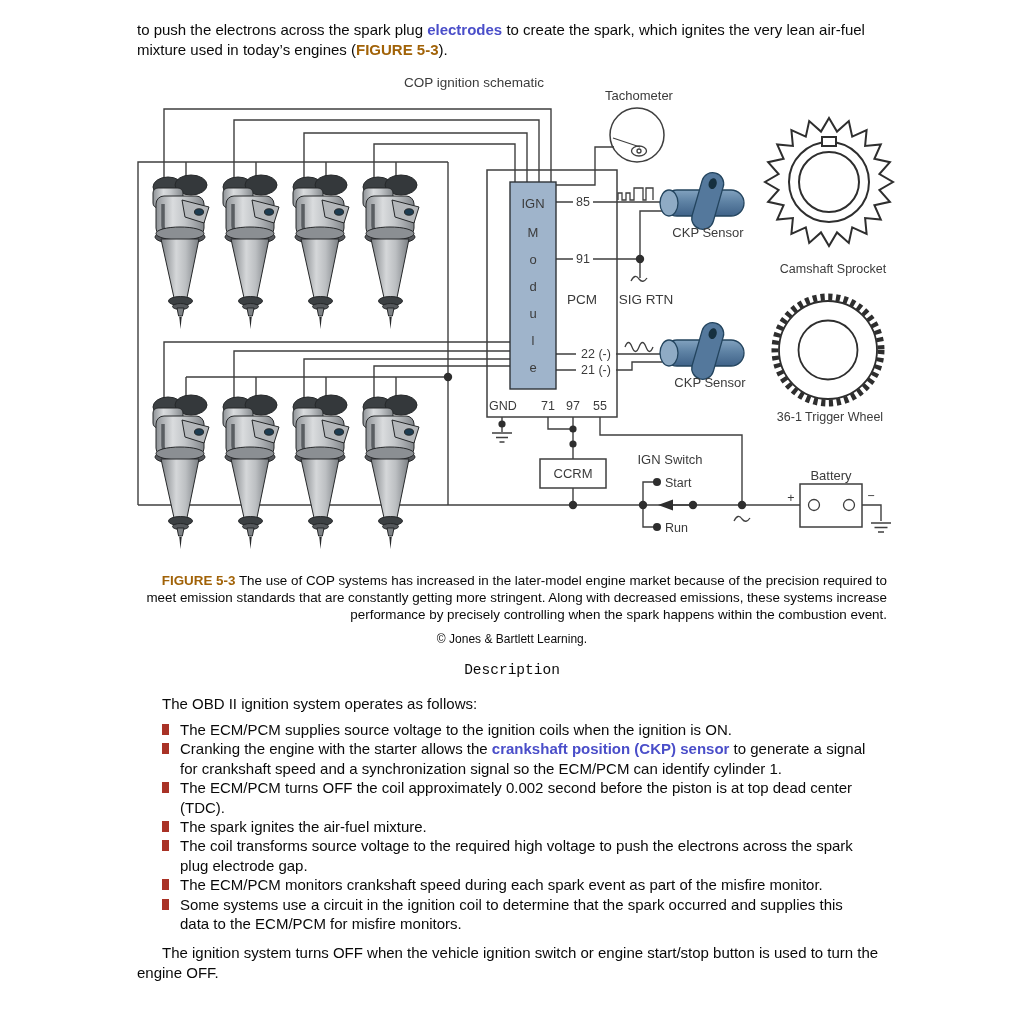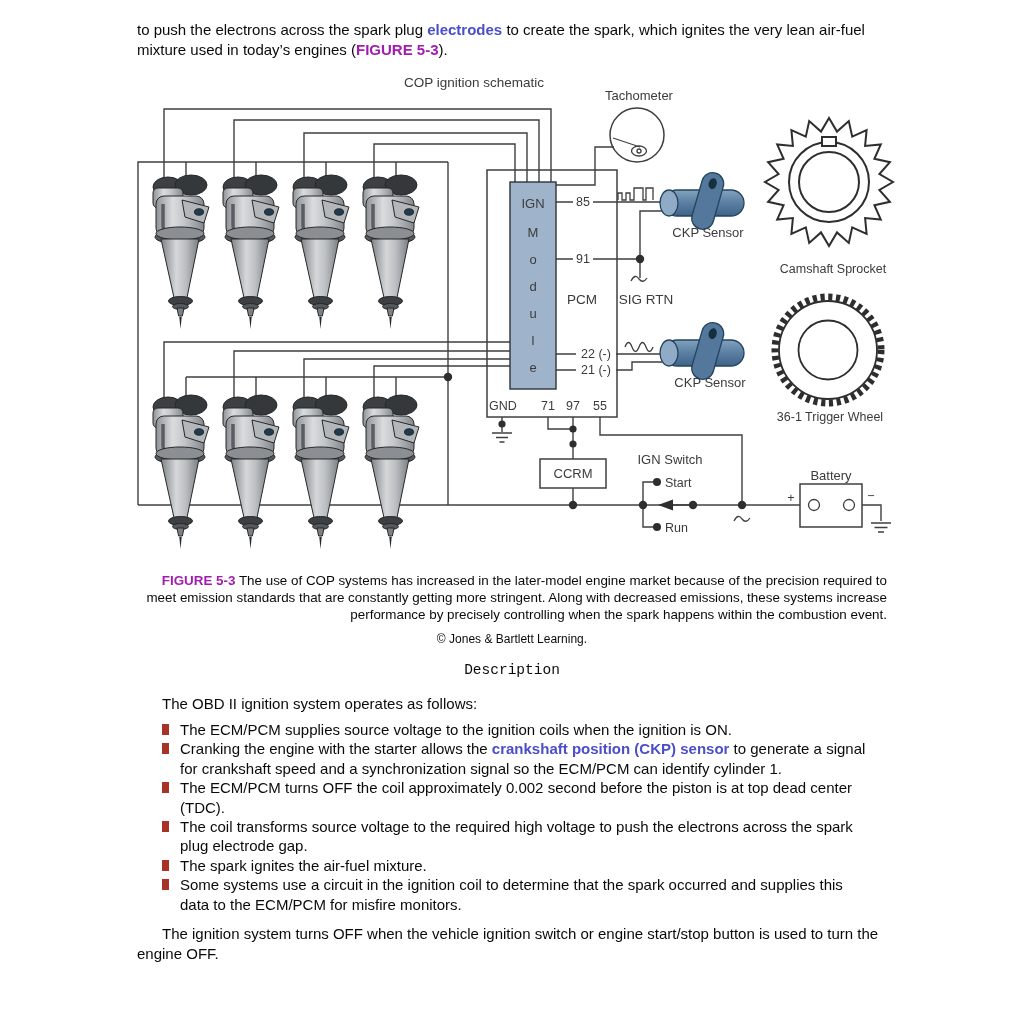--- a/index.html
+++ b/index.html
@@ -1,21 +1,21 @@
 <!DOCTYPE html>
 <html><head>
 <meta charset="utf-8">
 <style>
   html,body{margin:0;padding:0;background:#ffffff;}
   body{width:1024px;height:1024px;font-family:"Liberation Sans",sans-serif;color:#0a0a0a;overflow:hidden;}
   .page{padding:20px 137px 10px 137px;}
   p{margin:0;}
   .body-text{font-size:15px;line-height:20px;}
   .term-link{color:#4a4ec9;font-weight:bold;}
-  .fig-ref{color:#a21caf;font-weight:bold;}
+  .fig-ref{color:#a16207;font-weight:bold;}
   .figure-wrap{margin:14px 0 0 -7px;width:782px;}
   svg text{font-family:"Liberation Sans",sans-serif;fill:#3b3b3b;}
   .caption{font-size:13.4px;line-height:17px;text-align:right;margin-top:18px;}
   .credit{font-size:12px;text-align:center;margin-top:9px;}
   .desc-heading{font-size:14.5px;text-align:center;margin-top:16px;font-family:Liberation Mono, monospace;}
   .desc-intro{margin-top:16px;text-indent:25px;}
   ul.bullets{list-style:none;margin:6px 14px 0 25px;padding:0;}
   ul.bullets li{position:relative;padding-left:18px;font-size:15px;line-height:19.4px;margin:0;}
   ul.bullets li .marker{position:absolute;left:0;top:4px;width:7px;height:11px;background:#a93226;}
   .closing{margin-top:10px;text-indent:25px;}
@@ -238,20 +238,21 @@
   <p class="credit">© Jones &amp; Bartlett Learning.</p>
 
   <p class="desc-heading">Description</p>
 
   <p class="body-text desc-intro">The OBD II ignition system operates as follows:</p>
 
   <ul class="bullets">
       <li><span class="marker"></span><span>The ECM/PCM supplies source voltage to the ignition coils when the ignition is ON.</span></li>
       <li><span class="marker"></span><span>Cranking the engine with the starter allows the </span><span class="term-link">crankshaft position (CKP) sensor</span><span> to generate a signal for crankshaft speed and a synchronization signal so the ECM/PCM can identify cylinder 1.</span></li>
       <li><span class="marker"></span><span>The ECM/PCM turns OFF the coil approximately 0.002 second before the piston is at top dead center (TDC).</span></li>
+      <li><span class="marker"></span><span>The spark ignites the air-fuel mixture.</span></li>
       <li><span class="marker"></span><span>The coil transforms source voltage to the required high voltage to push the electrons across the spark plug electrode gap.</span></li>
-      <li><span class="marker"></span><span>The spark ignites the air-fuel mixture.</span></li>
+      <li><span class="marker"></span><span>The ECM/PCM monitors crankshaft speed during each spark event as part of the misfire monitor.</span></li>
       <li><span class="marker"></span><span>Some systems use a circuit in the ignition coil to determine that the spark occurred and supplies this data to the ECM/PCM for misfire monitors.</span></li>
     </ul>
 
   <p class="body-text closing">The ignition system turns OFF when the vehicle ignition switch or engine start/stop button is used to turn the engine OFF.</p>
 
 </div>
 
 </body></html>

